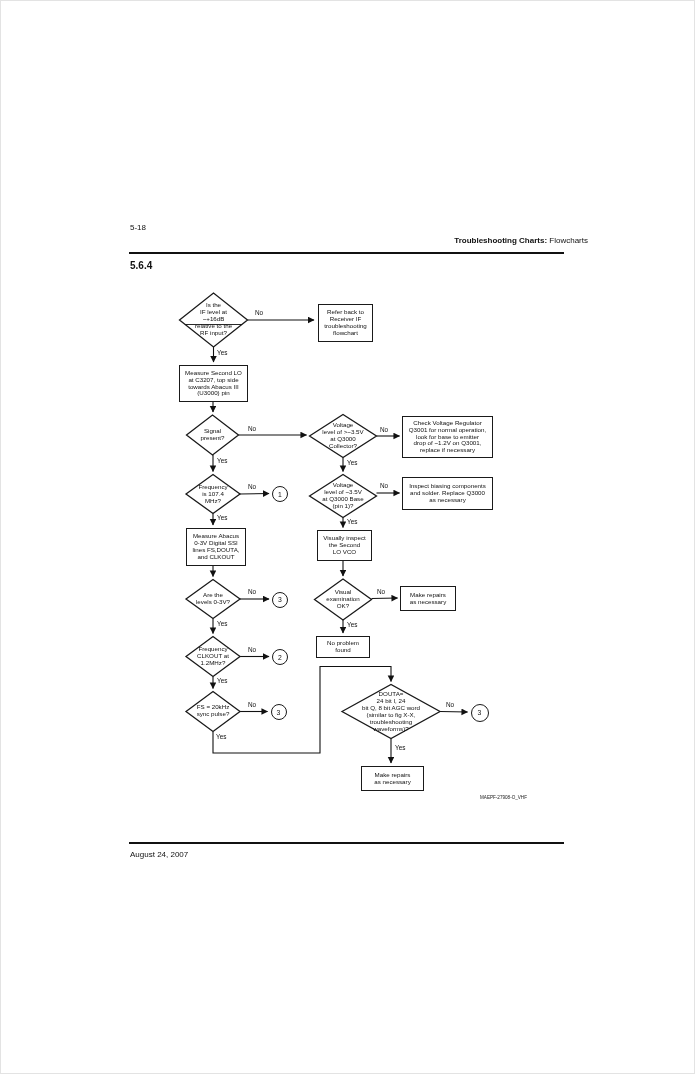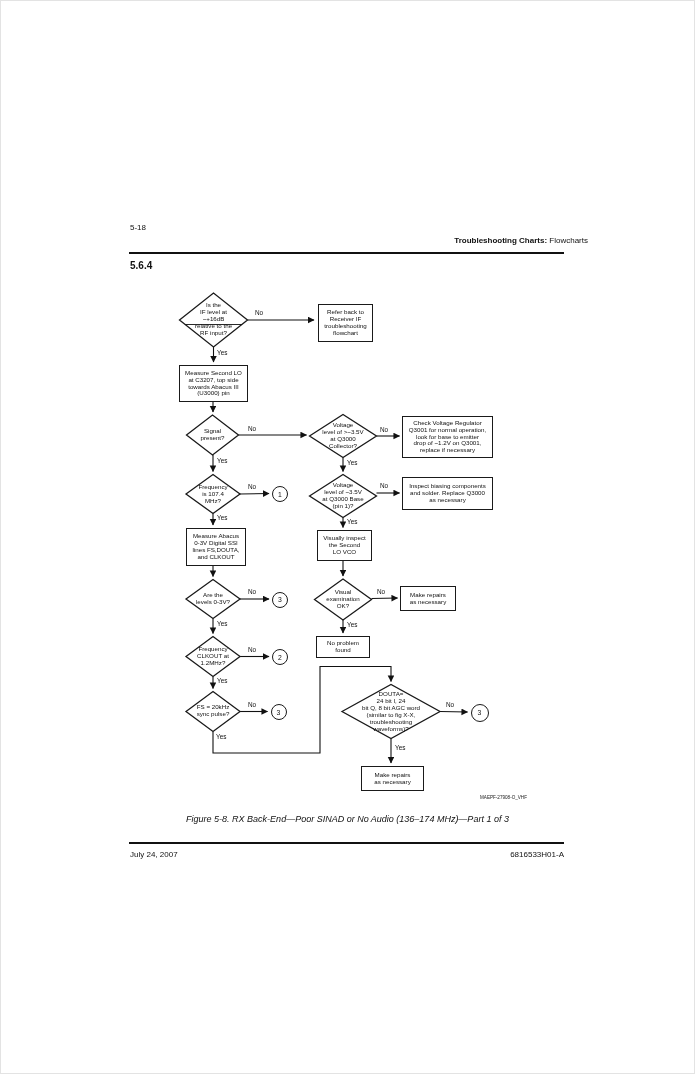--- a/index.html
+++ b/index.html
@@ -186,19 +186,17 @@
   <div class="edge-label" style="left:347px;top:621px;">Yes</div>
   <div class="edge-label" style="left:248px;top:646px;">No</div>
   <div class="edge-label" style="left:217px;top:677px;">Yes</div>
   <div class="edge-label" style="left:248px;top:701px;">No</div>
   <div class="edge-label" style="left:216px;top:733px;">Yes</div>
   <div class="edge-label" style="left:446px;top:701px;">No</div>
   <div class="edge-label" style="left:395px;top:744px;">Yes</div>
 
   <div class="artid" style="left:427px;top:795px;width:100px;">MAEPF-27908-O_VHF</div>
 
-  <div class="caption" style="top:814px;">Figure 5-8.  RX Back-End—Poor SINAD or No Audio (136–174 MHz)—Part 1 of 3</div>
 
   <div class="rule" style="left:129px;top:842px;width:435px;"></div>
-  <div class="abs hdr" style="left:130px;top:850px;">July 24, 2007</div>
-  <div class="abs hdr" style="left:130px;top:850px;width:434px;text-align:right;">6816533H01-A</div>
+  <div class="abs hdr" style="left:130px;top:850px;">August 24, 2007</div>
 
 </div>
 
 </body></html>

